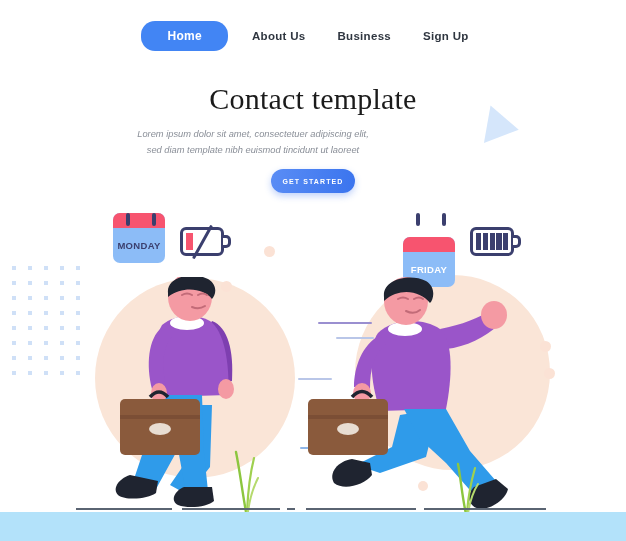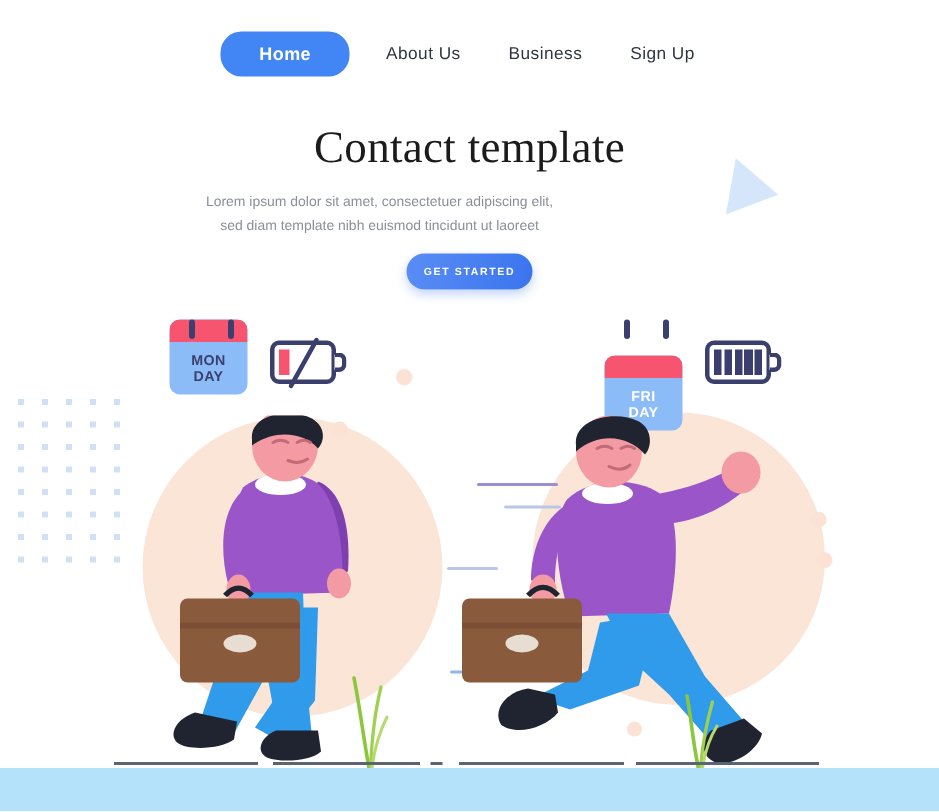--- a/index.html
+++ b/index.html
@@ -29,20 +29,21 @@
     justify-content: center;
     gap: 0px;
   }
   .nav-item {
     font-size: 11.5px;
     color: #2f3640;
     letter-spacing: .3px;
     padding: 0 16px;
     cursor: pointer;
     white-space: nowrap;
+    font-weight: bold;
   }
   .nav-item.pill {
     background: #4285f4;
     color: #ffffff;
     font-weight: bold;
     border-radius: 14px;
     padding: 8px 26px;
     margin-right: 8px;
     font-size: 12px;
   }
@@ -59,20 +60,21 @@
     letter-spacing: .2px;
   }
   #hero-sub {
     position: absolute;
     left: 0; top: 126px;
     width: 506px;
     text-align: center;
     font-size: 9.3px;
     color: #8a8f98;
     line-height: 16px;
+    font-style: italic;
   }
   #cta {
     position: absolute;
     left: 271px; top: 169px;
     width: 84px;
     height: 24px;
     border-radius: 13px;
     background: linear-gradient(100deg, #5a8df5 0%, #3a74ee 100%);
     color: #ffffff;
     font-size: 7px;
@@ -143,21 +145,20 @@
     overflow: hidden;
     background: #8cbcf7;
   }
   .cal-top {
     height: 15px;
     background: #f7546f;
   }
   .cal-body {
     height: 35px;
     display: flex;
-    flex-direction: column;
     align-items: center;
     justify-content: center;
     font-size: 9.5px;
     font-weight: bold;
     line-height: 11px;
     letter-spacing: .3px;
   }
   .cal-ring {
     position: absolute;
     width: 3.5px; height: 13px;

